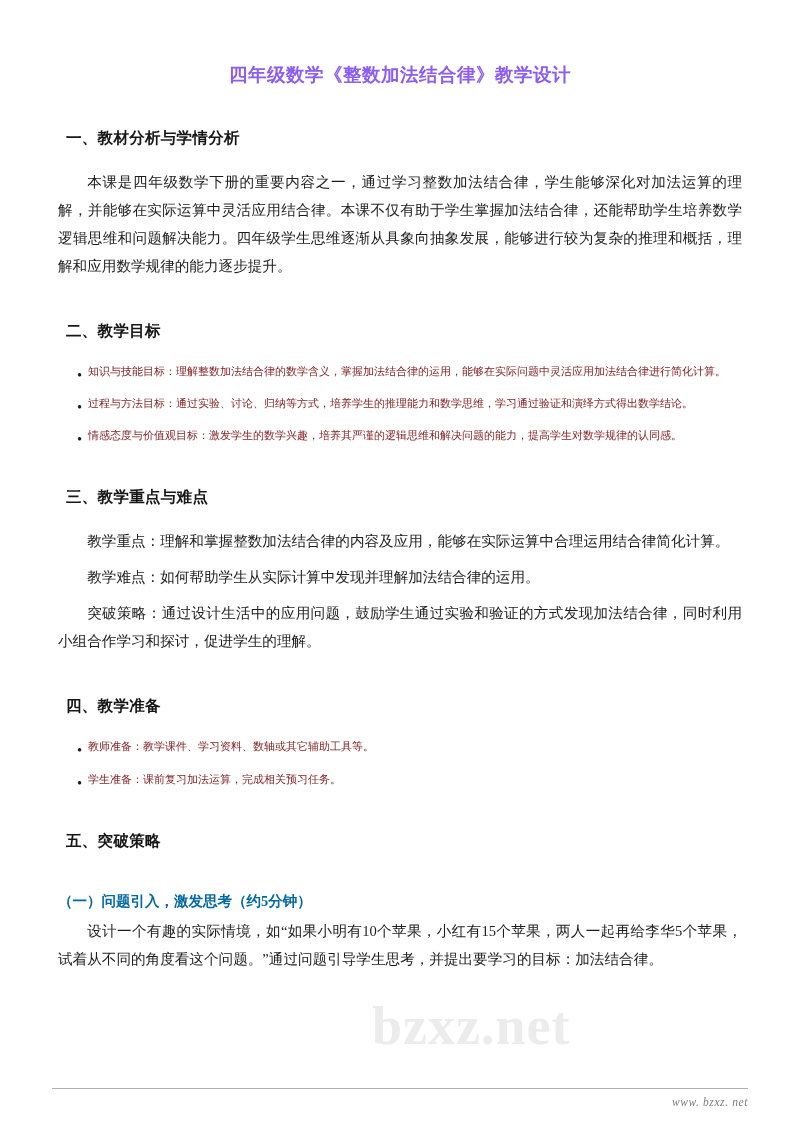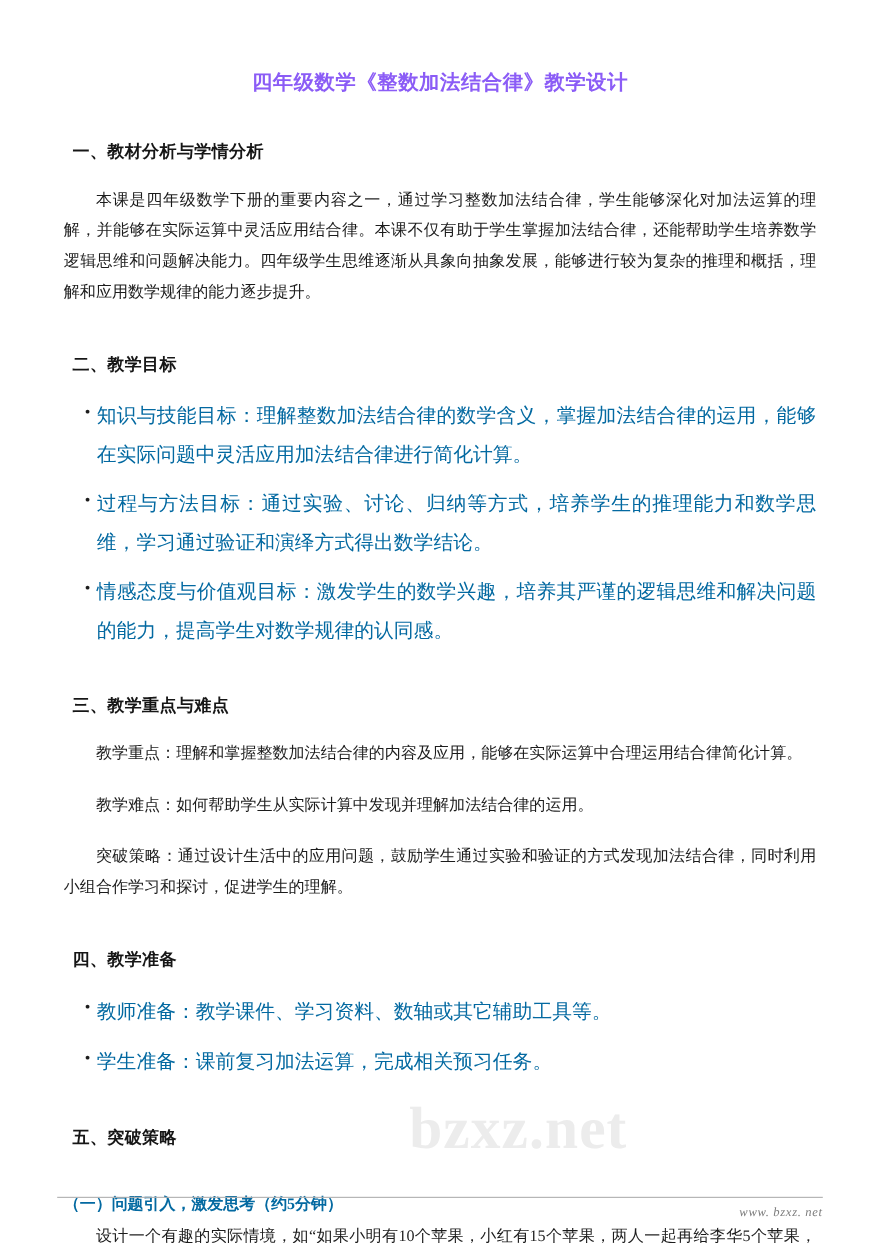--- a/index.html
+++ b/index.html
@@ -80,38 +80,38 @@
     font-size: 14.6px;
     line-height: 1.92;
     margin: 0;
     text-indent: 2em;
     text-align: justify;
     text-justify: inter-ideograph;
     color: #1c1c1c;
   }
 
   p.para + p.para {
-    margin-top: 19px;
+    margin-top: 8px;
   }
 
   ul.bullets {
     list-style: none;
     margin: 0;
     padding: 0;
   }
 
   ul.bullets li {
     position: relative;
-    font-size: 18px;
+    font-size: 11px;
     line-height: 1.92;
     padding-left: 30px;
     margin-bottom: 11px;
     text-align: justify;
     text-justify: inter-ideograph;
-    color: #0369a1;
+    color: #7f1d1d;
   }
 
   ul.bullets li:last-child {
     margin-bottom: 0;
   }
 
   ul.bullets li::before {
     content: "•";
     position: absolute;
     left: 19px;

